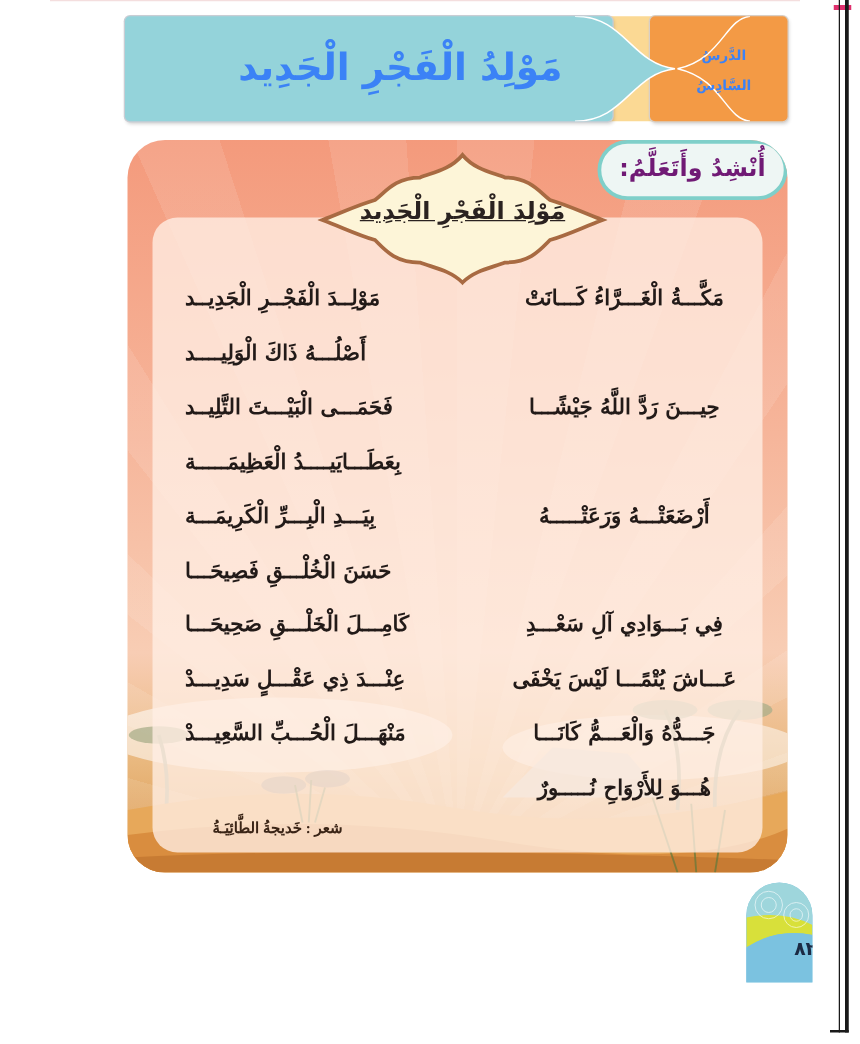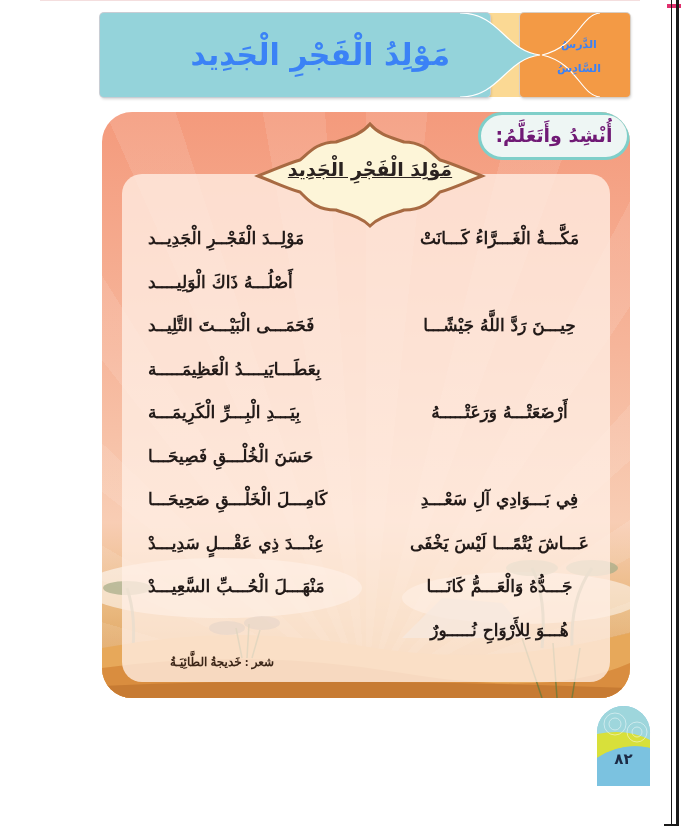--- a/index.html
+++ b/index.html
@@ -77,21 +77,21 @@
     font-family:Liberation Serif, serif; font-weight:bold; font-size:12px; color:#3a2416;margin-left:48px;
   }
 
   
   .page-tab {
     position:absolute; left:597px; top:706px; width:53px; height:80px;
     border-radius:27px 27px 0 0; overflow:hidden; background:#7bc2e0;
   }
   .page-num {
     position:absolute; left:0; top:44px; width:53px; text-align:center;
-    font-size:15px; font-weight:bold; color:#1b2a44;
+    font-size:15px; font-weight:bold; color:#1b2a44;padding-left:21px;
   }
 </style>
 </head>
 <body>
 
 <div class="top-line"></div>
 <div class="pink-mark"></div>
 <div class="frame-inner"></div>
 <div class="frame-outer"></div>
 <div class="frame-bottom"></div>

